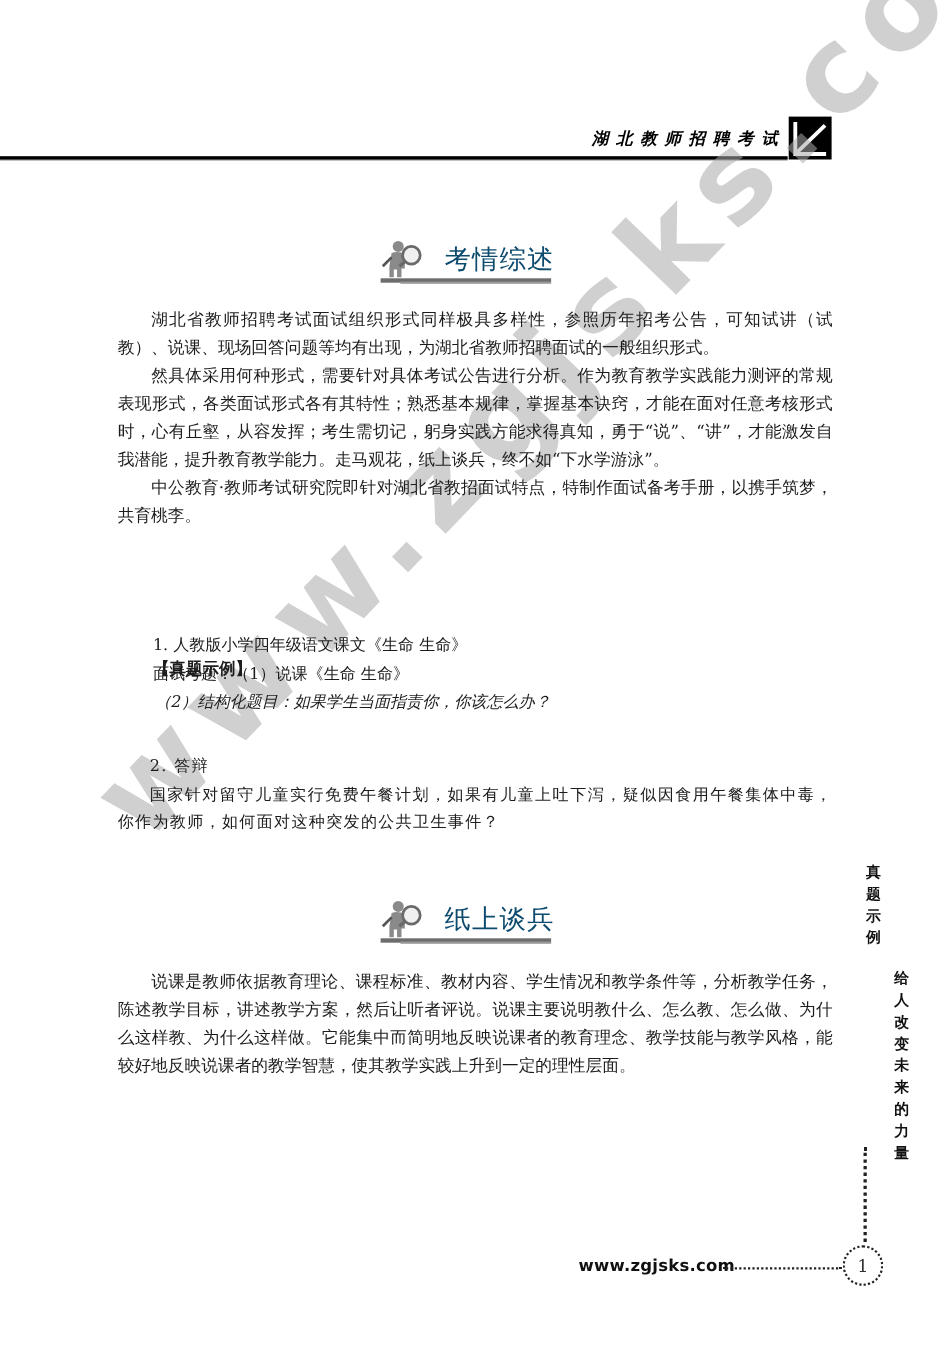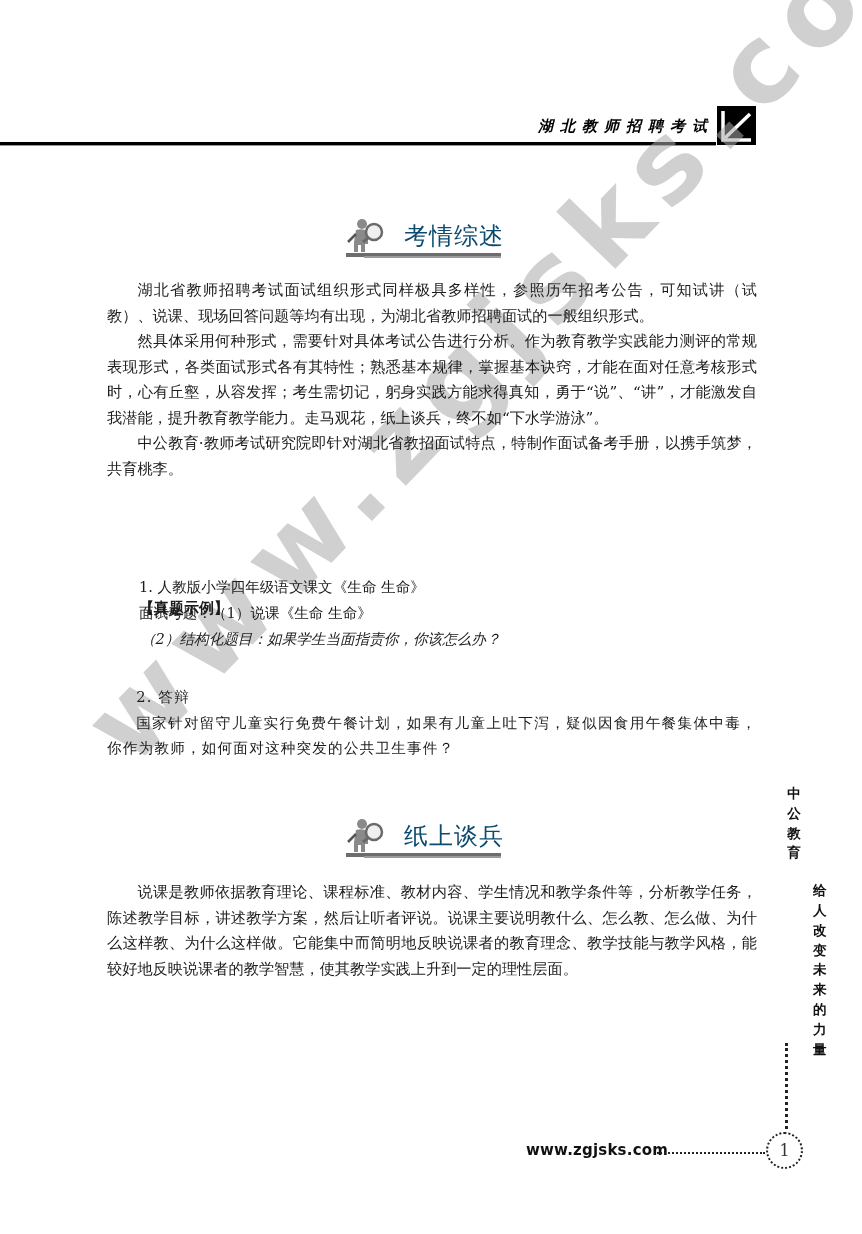--- a/index.html
+++ b/index.html
@@ -132,21 +132,21 @@
   <div class="title">纸上谈兵</div>
   <div class="bar1"></div>
   <div class="bar2"></div>
 </div>
 
 <div class="text-block" style="top:880px;">
   <p>说课是教师依据教育理论、课程标准、教材内容、学生情况和教学条件等，分析教学任务，陈述教学目标，讲述教学方案，然后让听者评说。说课主要说明教什么、怎么教、怎么做、为什么这样教、为什么这样做。它能集中而简明地反映说课者的教育理念、教学技能与教学风格，能较好地反映说课者的教学智慧，使其教学实践上升到一定的理性层面。</p>
 </div>
 
 <div class="side-text">
-  <div style="word-break:break-all;">中公教育</div>
+  <div style="word-break:break-all;">真题示例</div>
   <div style="height:18px;"></div>
   <div style="word-break:break-all;margin-left:30px;">给人改变未来的力量</div>
 </div>
 <div class="side-dotted"></div>
 
 <div class="foot-url">www.zgjsks.com</div>
 <div class="foot-dotted"></div>
 <div class="page-circle">1</div>
 
 </body></html>

